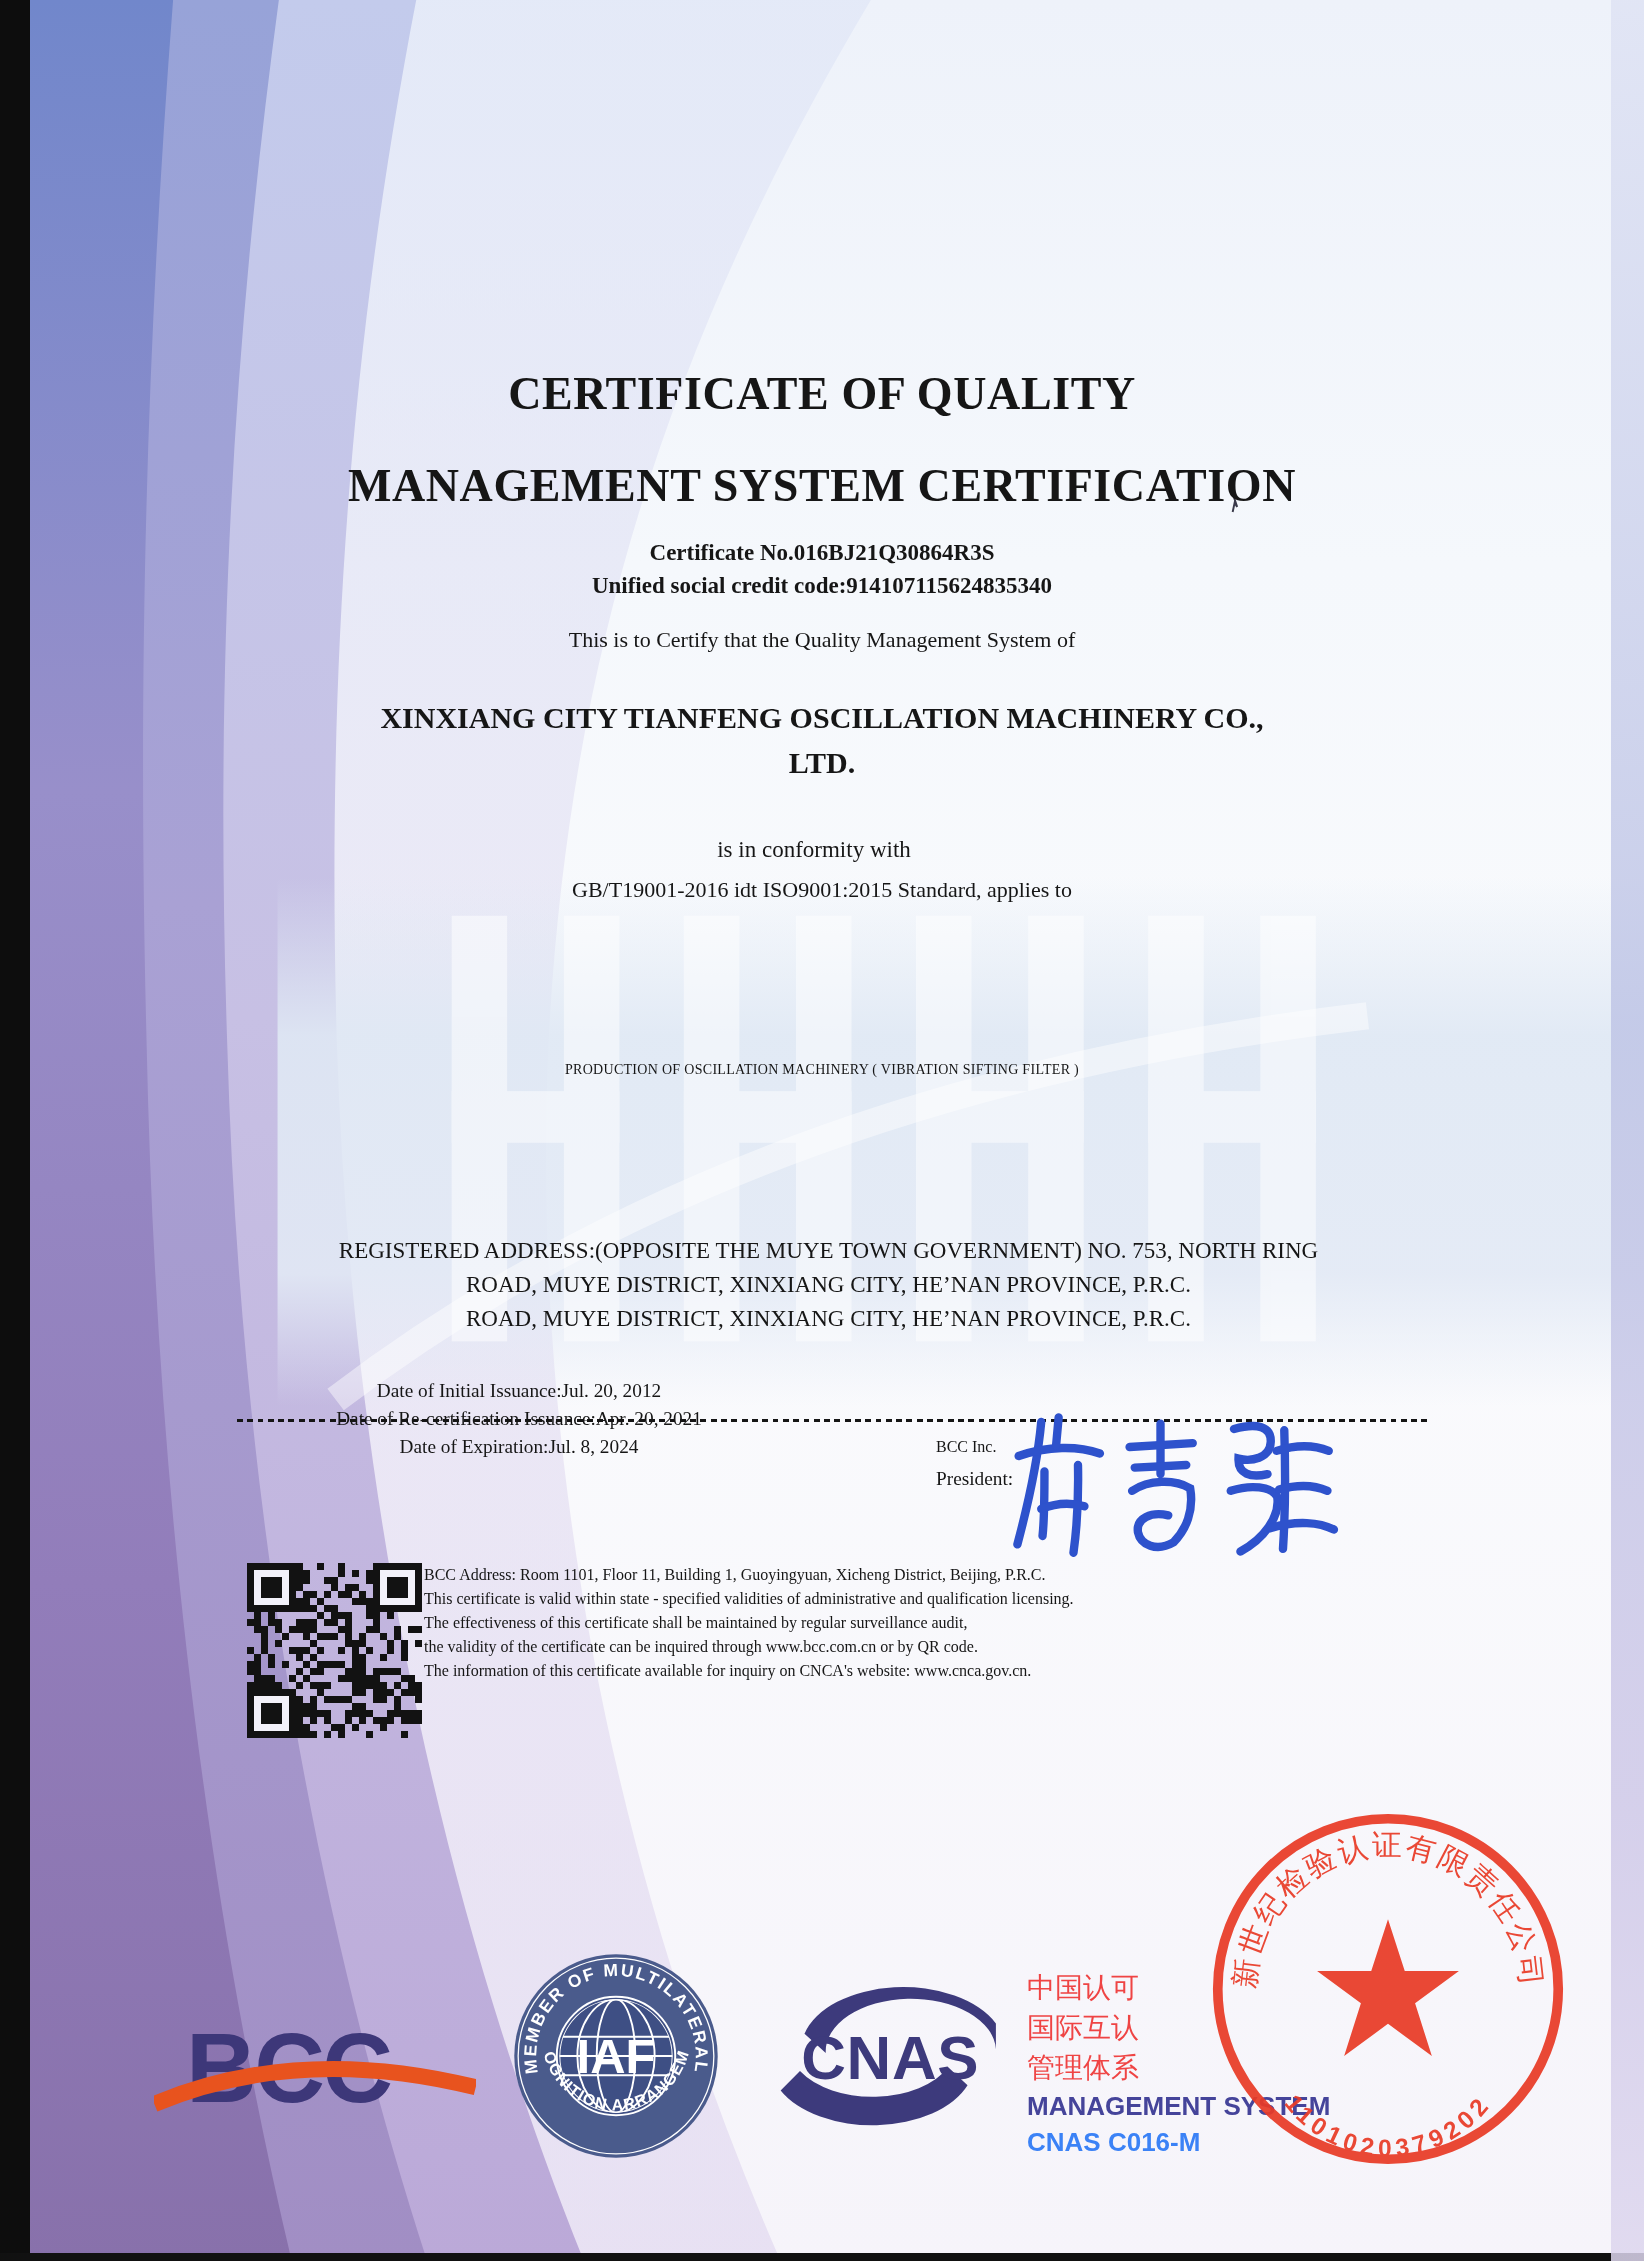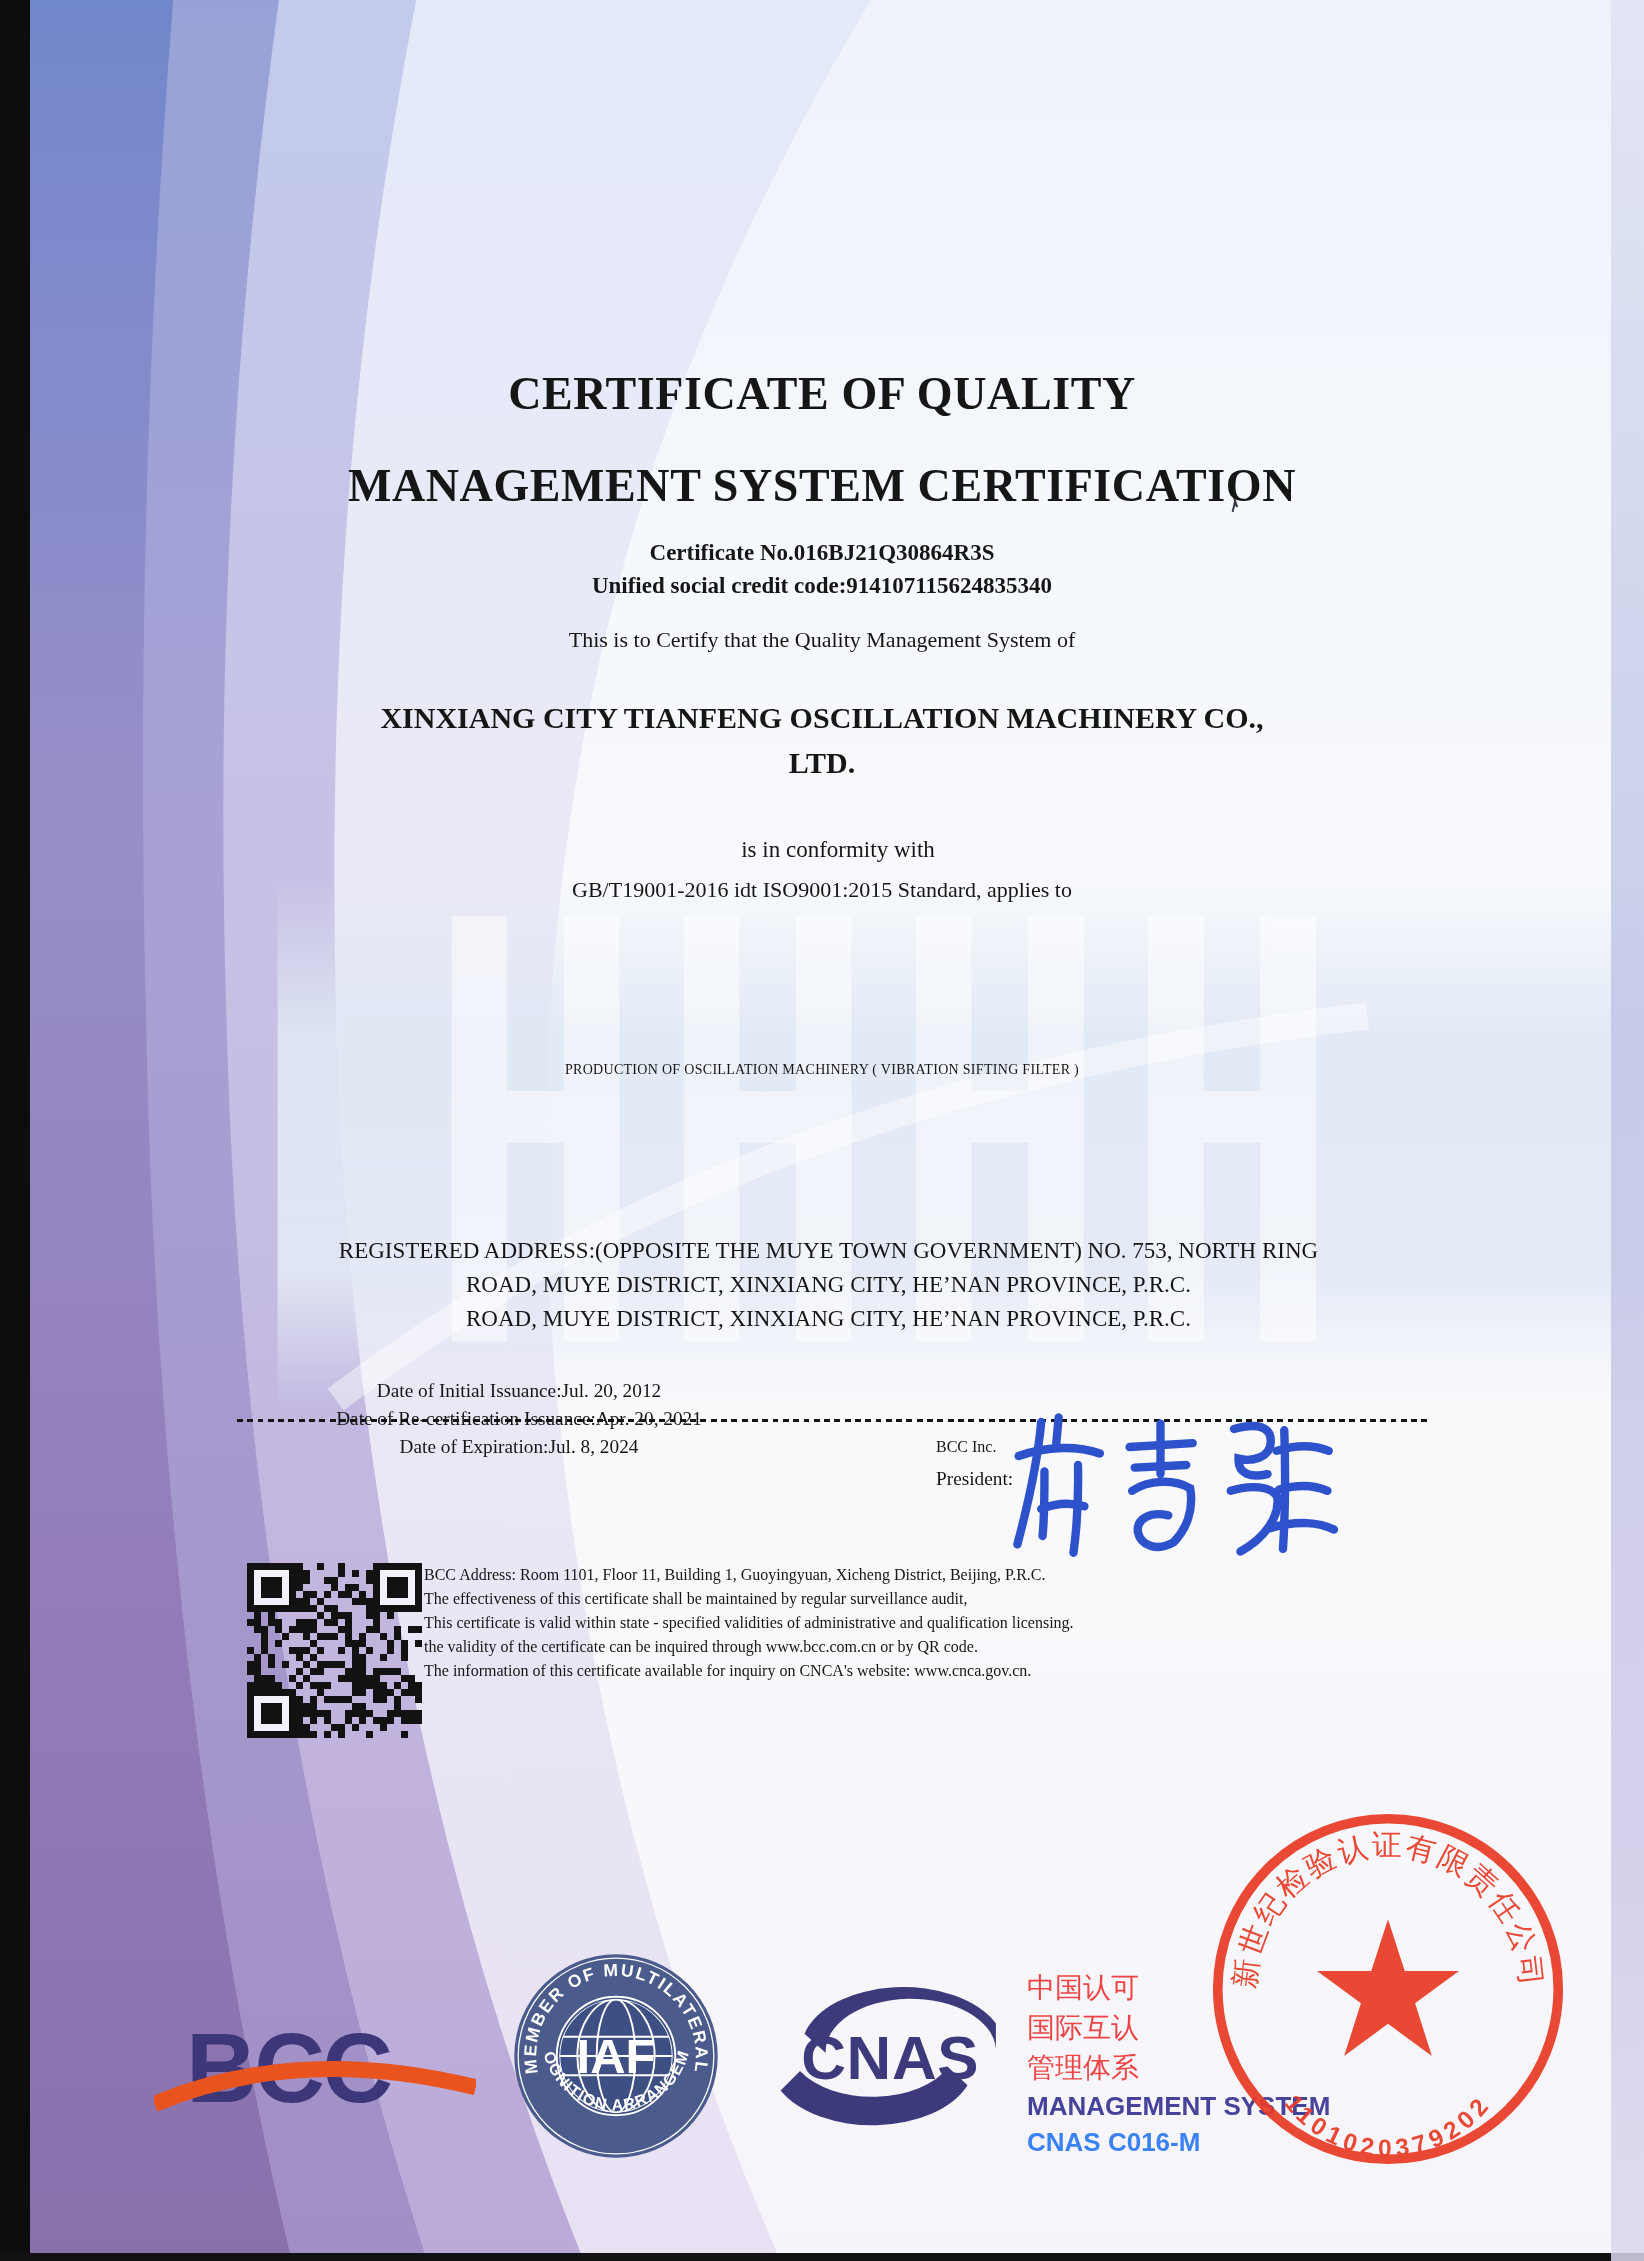--- a/index.html
+++ b/index.html
@@ -14,21 +14,21 @@
   .edge-left{left:0;top:0;width:30px;height:2261px;background:#0d0d0d;}
   .edge-bottom{left:0;top:2253px;width:1645px;height:7.7px;background:#111;}
   .edge-right-band{left:1611px;top:0;width:34px;height:2261px;
     background:linear-gradient(180deg,#dfe3f4 0%,#bfc5e6 45%,#cfc9e8 80%,#ddd6ee 100%);opacity:.85;}
   
   .title{left:274px;top:348px;width:1096px;font-size:46px;font-weight:bold;line-height:92px;letter-spacing:0.6px;}
   .certno{left:274px;top:540px;width:1096px;font-size:23px;font-weight:bold;}
   .credit{left:274px;top:573px;width:1096px;font-size:23px;font-weight:bold;}
   .certify{left:274px;top:627px;width:1096px;font-size:22px;}
   .company{left:274px;top:695px;width:1096px;font-size:30px;font-weight:bold;line-height:45px;}
-  .conformity{left:290px;top:837px;width:1096px;font-size:23px;}
+  .conformity{left:266px;top:837px;width:1096px;font-size:23px;}
   .standard{left:274px;top:877px;width:1096px;font-size:22px;}
   .scope{left:274px;top:1062px;width:1096px;font-size:14px;letter-spacing:0.3px;}
   .addresses{left:232px;top:1234px;width:1193px;font-size:23px;line-height:34px;}
   .sep{left:237px;top:1419px;width:1190px;height:3.2px;
     background:repeating-linear-gradient(90deg,#151515 0 5.8px,transparent 5.8px 10.3px);}
   .dates{left:261px;top:1377px;width:516px;font-size:19.3px;line-height:28px;}
   .issuer-name{left:936px;top:1438px;font-size:16px;}
   .president{left:936px;top:1468px;font-size:19.3px;}
   .fineprint{left:424px;top:1563px;width:967px;font-size:16px;line-height:24px;}
   
@@ -391,22 +391,22 @@
       <rect x="190" y="10" width="50" height="50" fill="#f3f2fa"></rect>
       <rect x="200" y="20" width="30" height="30" fill="#121212"></rect>
       <rect x="0" y="180" width="70" height="70" fill="#121212"></rect>
       <rect x="10" y="190" width="50" height="50" fill="#f3f2fa"></rect>
       <rect x="20" y="200" width="30" height="30" fill="#121212"></rect>
     </svg>
 </div>
 
 <div class="abs fineprint">
   <div>BCC Address: Room 1101, Floor 11, Building 1, Guoyingyuan, Xicheng District, Beijing, P.R.C.</div>
+  <div>This certificate is valid within state - specified validities of administrative and qualification licensing.</div>
   <div>The effectiveness of this certificate shall be maintained by regular surveillance audit,</div>
-  <div>This certificate is valid within state - specified validities of administrative and qualification licensing.</div>
   <div>the validity of the certificate can be inquired through www.bcc.com.cn or by QR code.</div>
   <div>The information of this certificate available for inquiry on CNCA's website: www.cnca.gov.cn.</div>
 </div>
 
 <div class="abs bcc-text">
   <span>BCC</span>
 </div>
 <svg class="abs" style="left:154px;top:2032px;" width="322" height="90" viewBox="0 0 500 140">
   <path d="M0,112 Q225,18 500,86" stroke="#e8531e" stroke-width="25" fill="none"></path>
 </svg>

